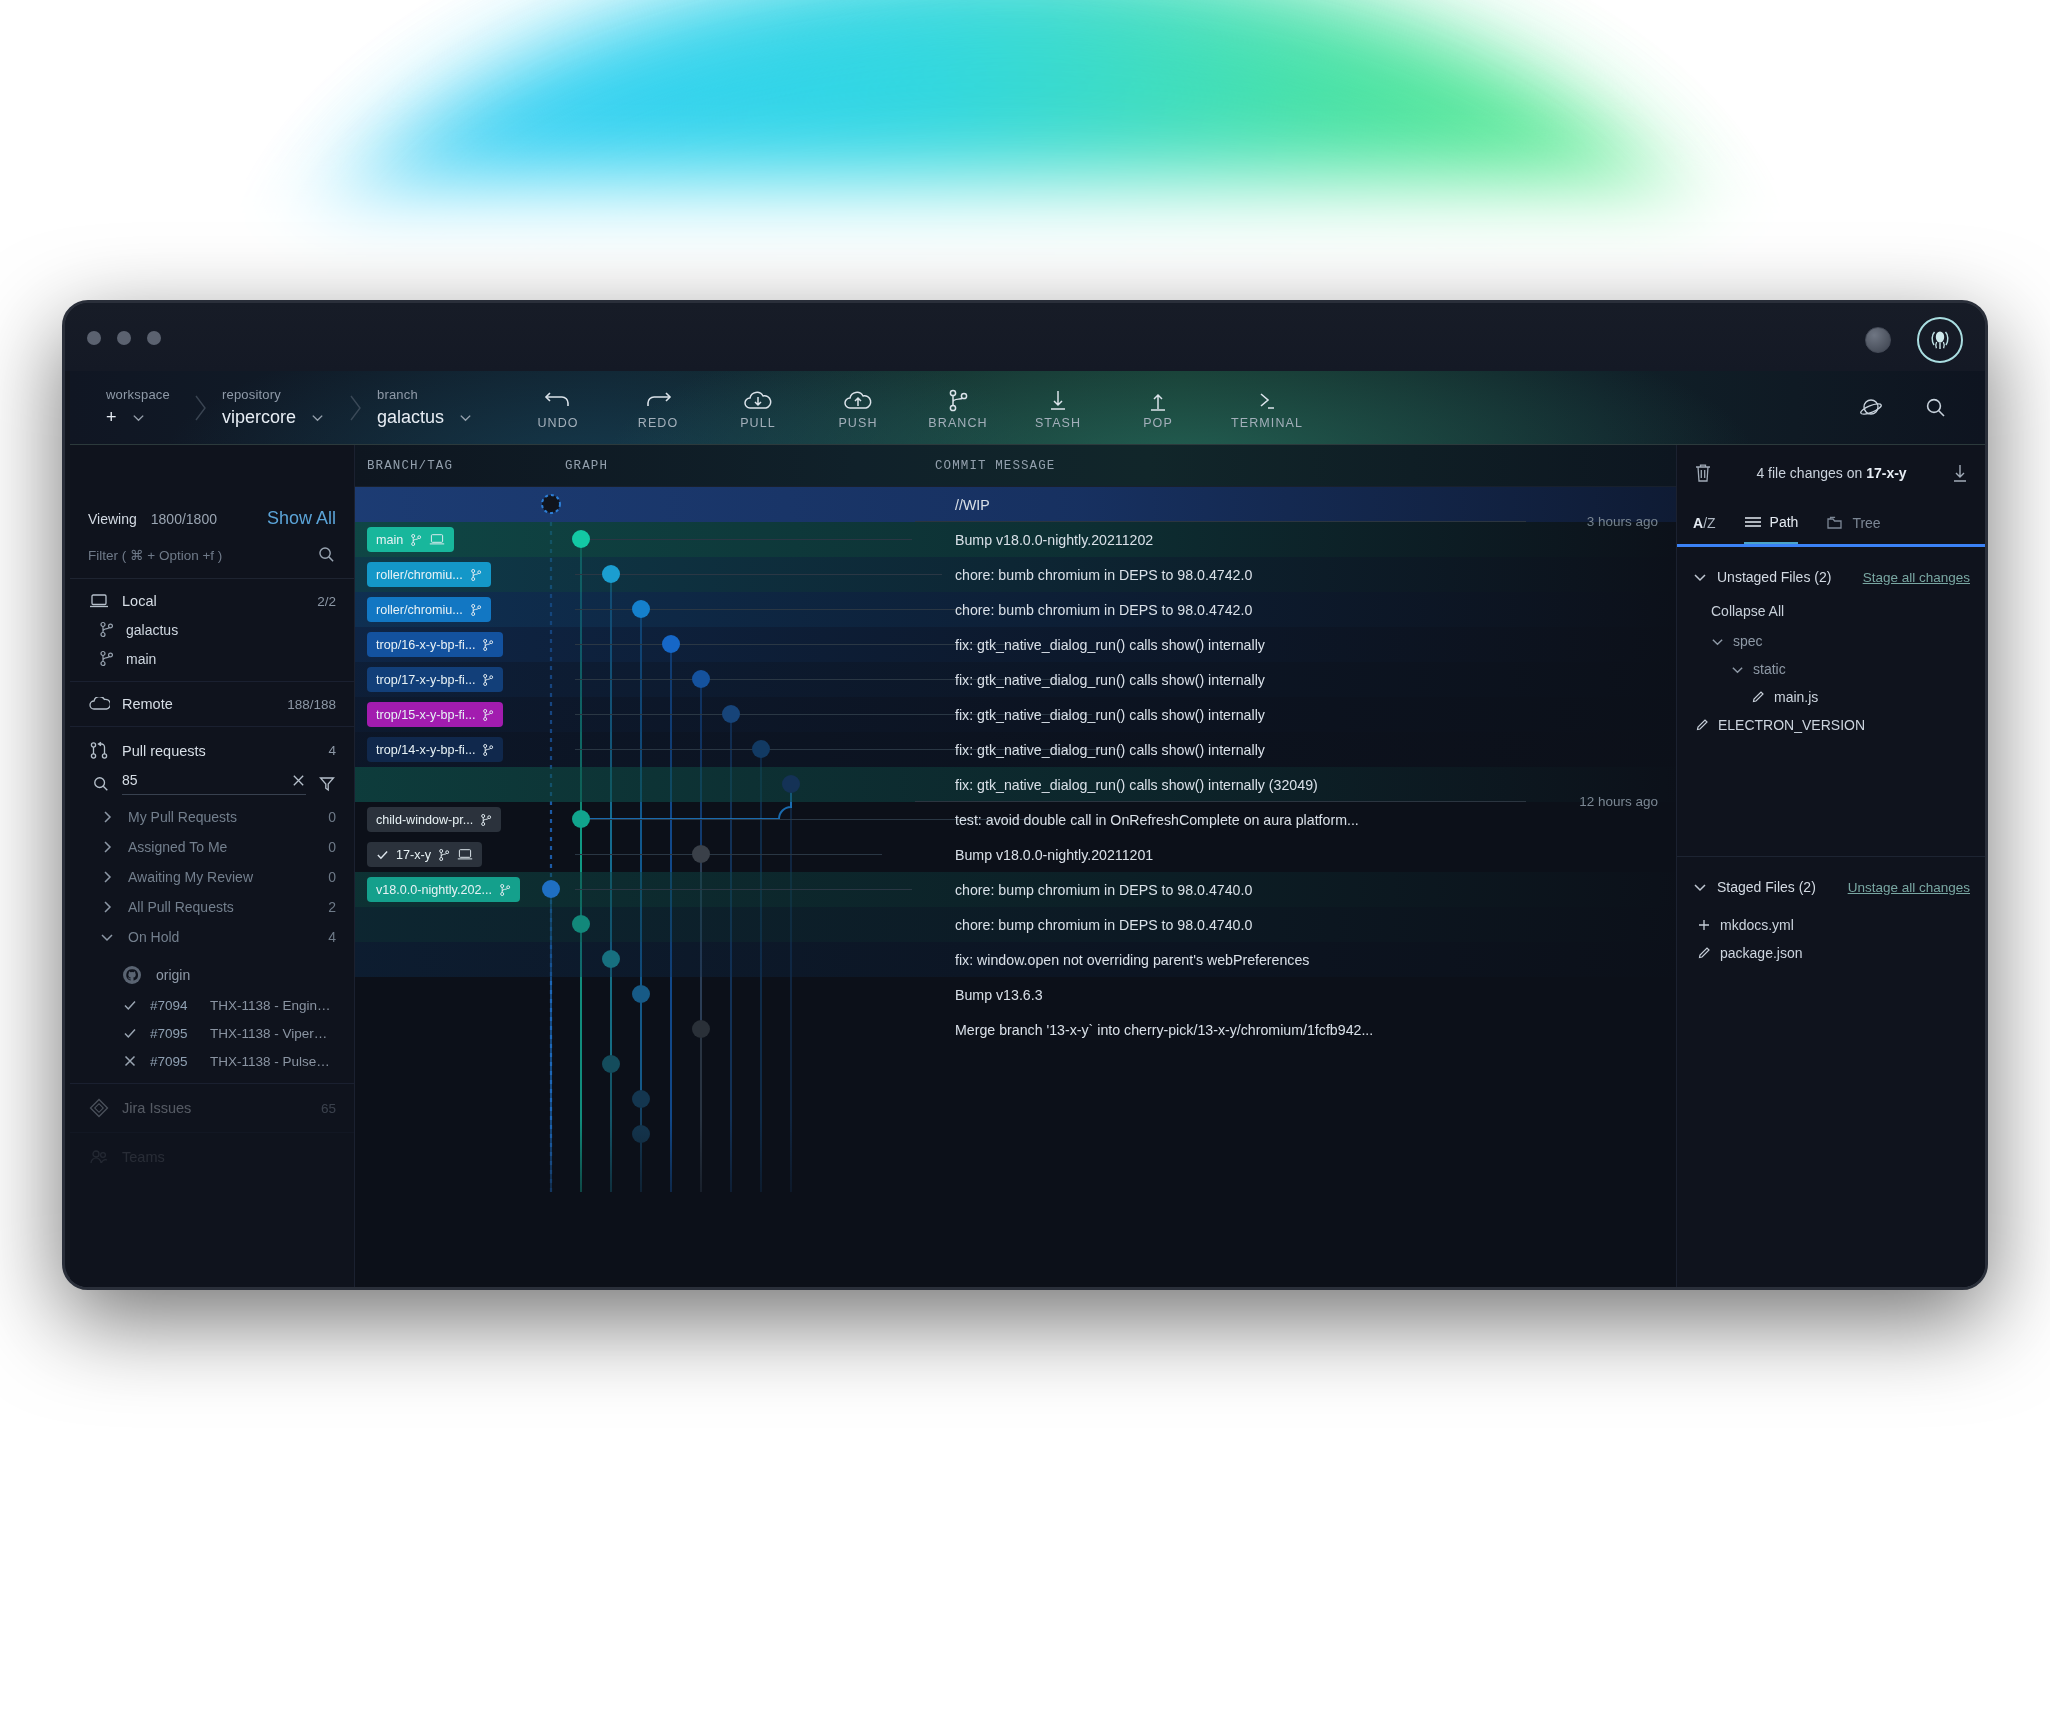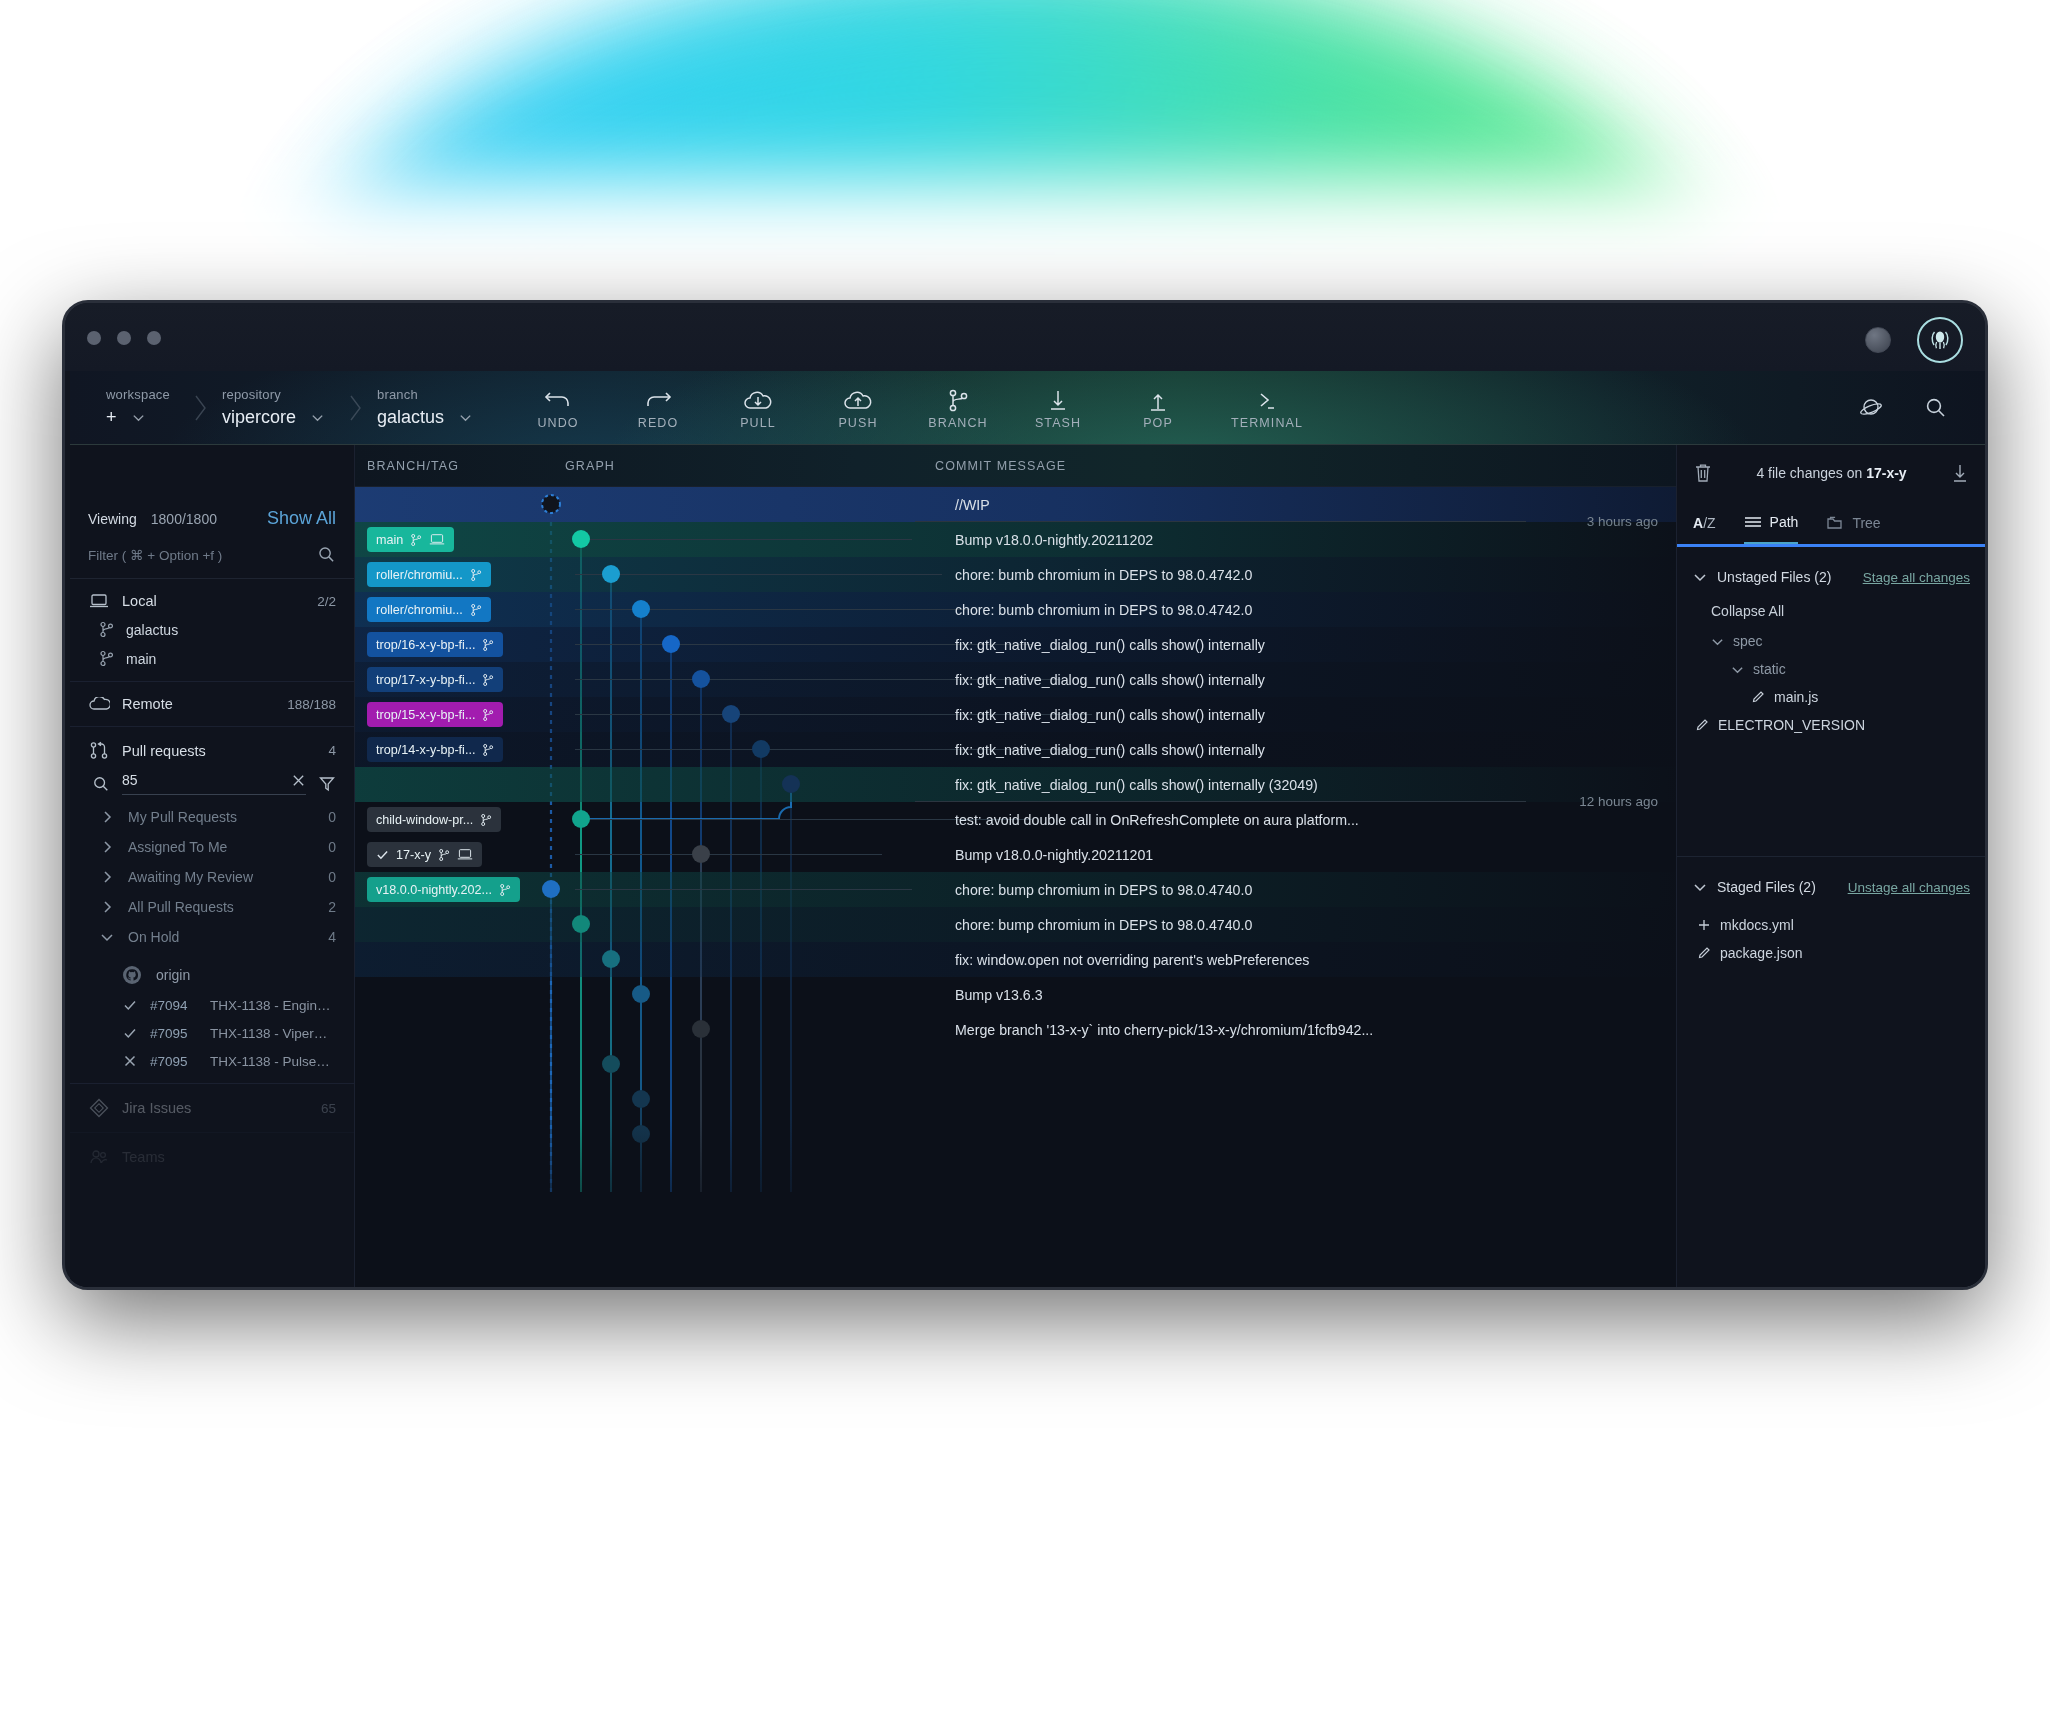--- a/index.html
+++ b/index.html
@@ -146,20 +146,21 @@
   .side-faded { opacity:.35; }
   .side-faded2 { opacity:.12; }
 
   
   #center { flex: 1; position: relative; background: #0c1019; overflow: hidden; }
   #col-head {
     height: 42px; display:flex; align-items:center;
     font-size: 12.5px; letter-spacing:1.1px; color:#93a0ad;
     border-bottom: 1px solid #18202c;
     background: linear-gradient(90deg,#0e1620 0%, #10212a 38%, #11262a 60%, #0d1620 100%);
+    font-family: Liberation Mono, monospace;
   }
   #col-head .h1 { width: 210px; padding-left: 12px; }
   #col-head .h2 { width: 370px; }
   #col-head .h3 { flex: 1; }
 
   #rows { position: relative; }
   .crow { position: relative; height: 35px; }
   .crow .hl { position:absolute; left:0; top:0; height: 100%; right: 0; }
   .crow .msg {
     position: absolute; left: 600px; top: 0; height: 100%;

